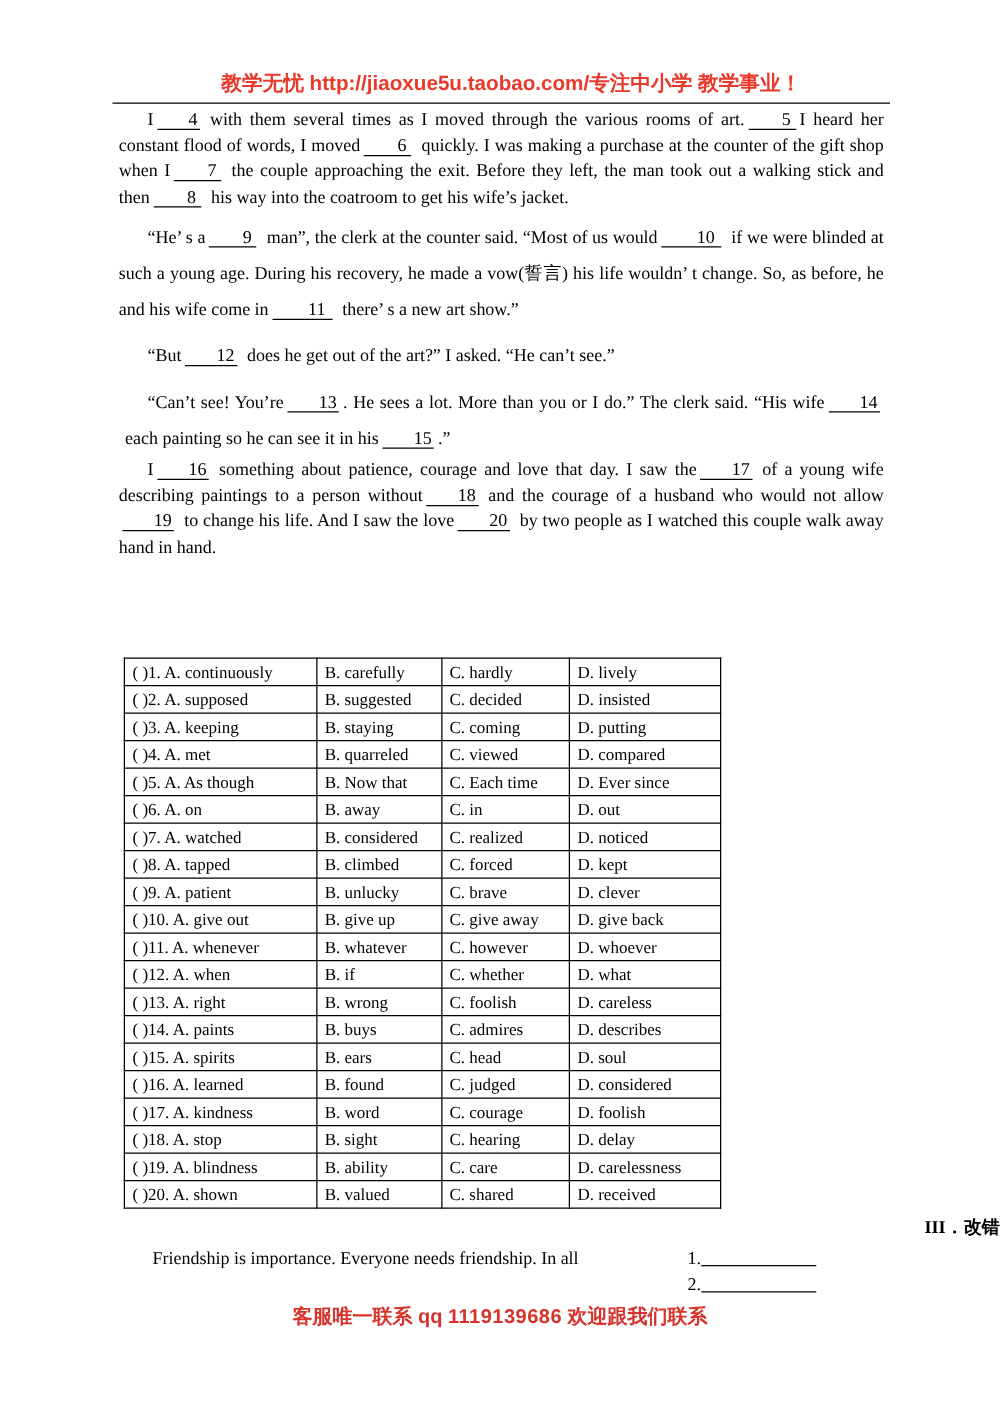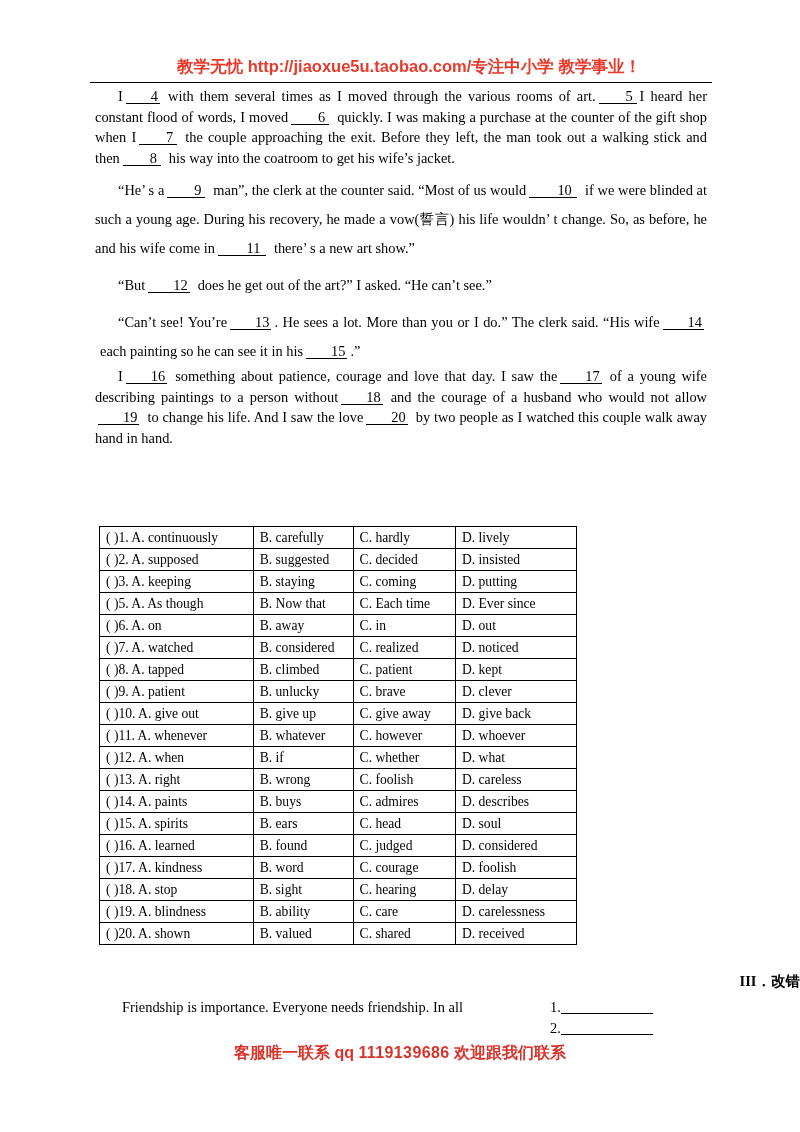--- a/index.html
+++ b/index.html
@@ -214,41 +214,47 @@
           <td class="c-c">C. decided</td>
           <td class="c-d">D. insisted</td>
         </tr>
         <tr>
           <td class="c-a"><span class="paren">(    )</span><span class="opt-num">3.</span> <span>A. keeping</span></td>
           <td class="c-b">B. staying</td>
           <td class="c-c">C. coming</td>
           <td class="c-d">D. putting</td>
         </tr>
         <tr>
+          <td class="c-a"><span class="paren">(    )</span><span class="opt-num">4.</span> <span>A. met</span></td>
+          <td class="c-b">B. quarreled</td>
+          <td class="c-c">C. viewed</td>
+          <td class="c-d">D. compared</td>
+        </tr>
+        <tr>
           <td class="c-a"><span class="paren">(    )</span><span class="opt-num">5.</span> <span>A. As though</span></td>
           <td class="c-b">B. Now that</td>
           <td class="c-c">C. Each time</td>
           <td class="c-d">D. Ever since</td>
         </tr>
         <tr>
           <td class="c-a"><span class="paren">(    )</span><span class="opt-num">6.</span> <span>A. on</span></td>
           <td class="c-b">B. away</td>
           <td class="c-c">C. in</td>
           <td class="c-d">D. out</td>
         </tr>
         <tr>
           <td class="c-a"><span class="paren">(    )</span><span class="opt-num">7.</span> <span>A. watched</span></td>
           <td class="c-b">B. considered</td>
           <td class="c-c">C. realized</td>
           <td class="c-d">D. noticed</td>
         </tr>
         <tr>
           <td class="c-a"><span class="paren">(    )</span><span class="opt-num">8.</span> <span>A. tapped</span></td>
           <td class="c-b">B. climbed</td>
-          <td class="c-c">C. patient</td>
+          <td class="c-c">C. forced</td>
           <td class="c-d">D. kept</td>
         </tr>
         <tr>
           <td class="c-a"><span class="paren">(    )</span><span class="opt-num">9.</span> <span>A. patient</span></td>
           <td class="c-b">B. unlucky</td>
           <td class="c-c">C. brave</td>
           <td class="c-d">D. clever</td>
         </tr>
         <tr>
           <td class="c-a"><span class="paren">(    )</span><span class="opt-num">10.</span> <span>A. give out</span></td>

